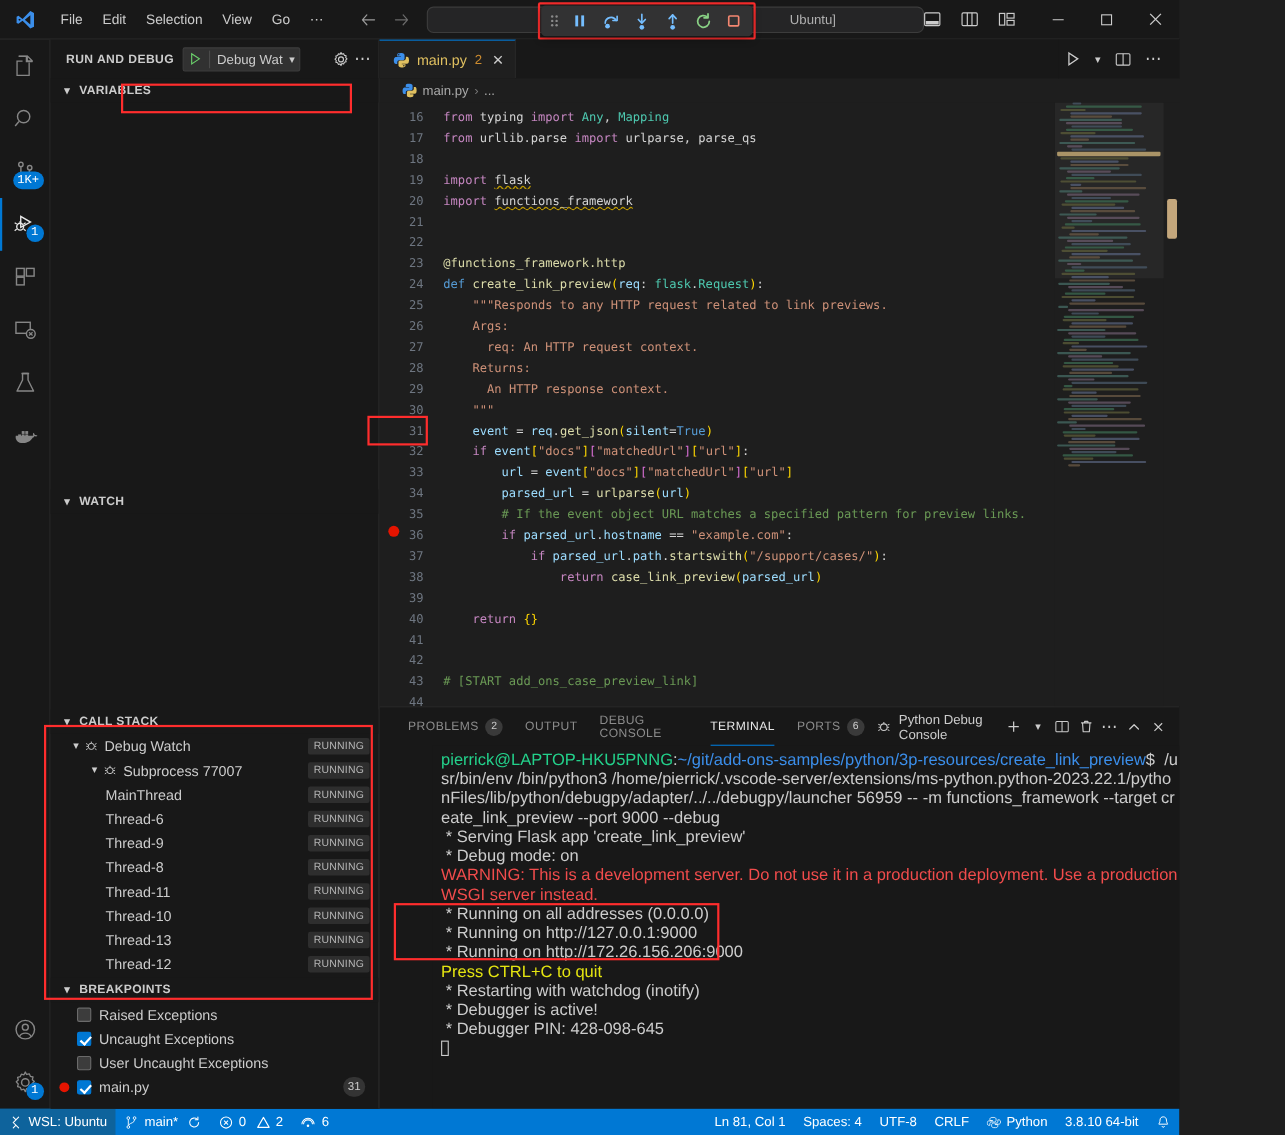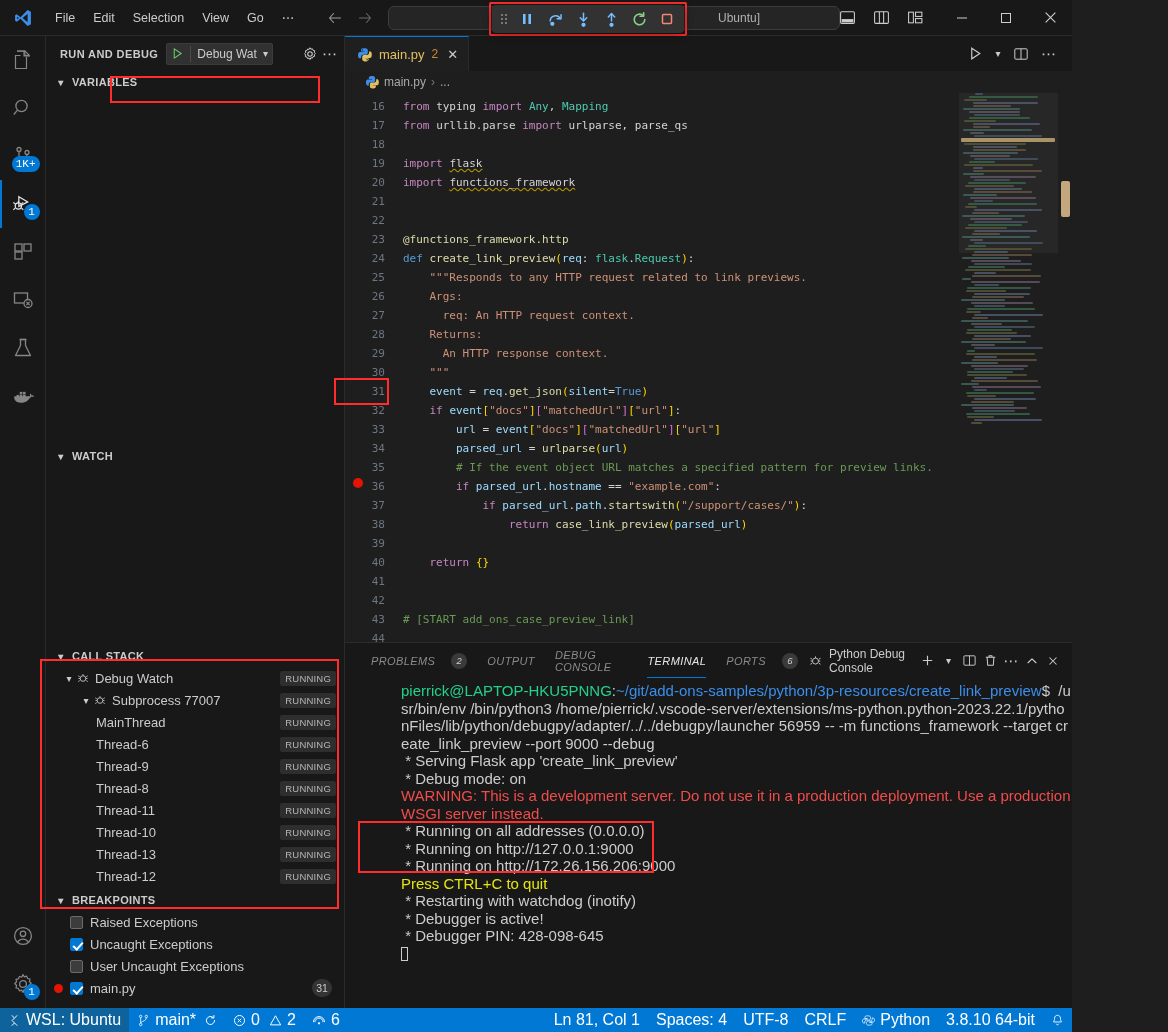--- a/index.html
+++ b/index.html
@@ -187,22 +187,22 @@
   .mm-slider { position: absolute; right: 0; top: 0; width: 99px; height: 160px; background: rgba(255,255,255,.045); }
   .scrollbar-v {
     position: absolute; right: 0; top: 0; width: 14px; bottom: 0; background: transparent;
   }
   .sb-thumb { position: absolute; right: 2px; top: 88px; width: 9px; height: 36px; background: #e2c08d; border-radius:2px; opacity:.85;}
 
   
   .panel { height: 366px; flex: 0 0 366px; background: #181818; display: flex; flex-direction: column; border-top: 1px solid #2b2b2b;}
   .panel-tabs { height: 35px; display: flex; align-items: center; padding-left: 16px; gap: 0; }
   .ptab {
-    height: 35px; display: flex; align-items: center; gap: 16px; padding: 0 10px;
-    font-size: 11px; letter-spacing: .4px; color: #8b8b8b; position: relative; font-style: italic;
+    height: 35px; display: flex; align-items: center; gap: 6px; padding: 0 10px;
+    font-size: 11px; letter-spacing: .4px; color: #8b8b8b; position: relative;
   }
   .ptab.active { color: #e7e7e7; }
   .ptab.active:after {
     content:''; position: absolute; left: 10px; right: 10px; bottom: 0; height: 1px; background: #0078d4;
   }
   .pbadge {
     background: #3a3a3a; color: #cfcfcf; border-radius: 9px; min-width: 16px; height: 16px;
     font-size: 9.5px; display: flex; align-items: center; justify-content: center; padding: 0 4px;
   }
   .panel-right { margin-left: auto; display: flex; align-items: center; gap: 3px; padding-right: 10px; color: #cccccc; }
@@ -221,21 +221,21 @@
   .t-blue  { color: #3b8eea; }
   .redbox-term {
     position: absolute; left: 358px; top: 821px; width: 296px; height: 52px;
     border: 2px solid #ff2d2d; z-index: 25; pointer-events: none;
   }
   .term-cursor { display: inline-block; width: 7px; height: 14px; border: 1px solid #cccccc; vertical-align: -2px;}
 
   
   .statusbar {
     height: 24px; flex: 0 0 24px; background: #0078d4; display: flex; align-items: center;
-    color: #ffffff; font-size: 16px;
+    color: #ffffff; font-size: 12px;
   }
   .st { display: flex; align-items: center; gap: 5px; padding: 0 8px; height: 24px; white-space: nowrap; }
   .st-right { margin-left: auto; display: flex; align-items: center; }
   .remote { background: #0e639c; }
   svg { display: block; }
 </style>
 </head>
 <body>
 
 <div class="app">

